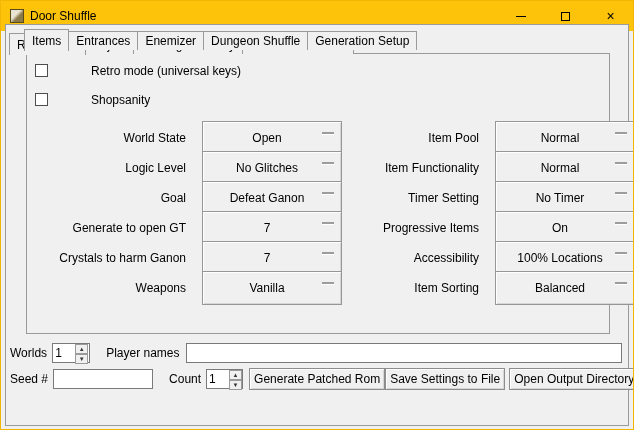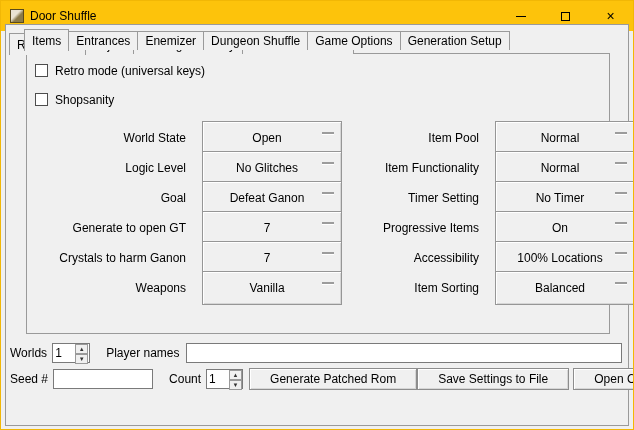--- a/index.html
+++ b/index.html
@@ -29,21 +29,21 @@
   }
   .tab + .tab { margin-left:-1px; }
   .tab.selected { height:22px; margin-bottom:-1px; padding-top:4px; z-index:4; position:relative; background:#f0f0f0; }
   
   .outer-pane { position:absolute; left:4px; right:4px; top:23px; bottom:3px;
     border:1px solid #9a9a9a; background:#f0f0f0; }
   .sub-tab-strip { padding:4px 0 0 18px; height:25px; }
   .inner-pane { position:absolute; left:20px; width:584px; top:28px; height:281px;
     border:1px solid #9a9a9a; background:#f0f0f0; }
   
-  .check-row { display:flex; align-items:center; height:25px; padding-left:8px; margin-top:4px; }
+  .check-row { display:flex; align-items:center; height:25px; padding-left:8px; margin-top:4px;gap:36px; }
   .checkbox { width:13px; height:13px; background:#fff; border:1px solid #4d4d4d; }
   .check-label { margin-left:7px; }
   
   .options { margin-top:9px; padding-left:3px; }
   .opt-row { display:grid; grid-template-columns:158px 140px 125px 140px; column-gap:14px;
     align-items:center; height:22px; margin-bottom:8px; }
   .opt-label { text-align:right; padding-right:2px; white-space:nowrap; }
   .dropdown { position:relative; height:34px; background:#f0f0f0;
     border:1px solid #969696;
     box-shadow:inset 1px 1px 0 #ffffff, inset -1px -1px 0 #d6d6d6;
@@ -58,21 +58,21 @@
   .fld-label { white-space:nowrap; }
   .text-input { height:20px; background:#fff; border:1px solid #7a7a7a; padding:0 3px;
     font:inherit; outline:none; }
   .player-input { flex:1; margin-left:6px; }
   .seed-input { width:100px; margin-left:5px; }
   .spin { display:flex; width:38px; height:20px; border:1px solid #7a7a7a; background:#fff; margin-left:5px; }
   .spin input { width:22px; border:none; padding:0 2px; font:inherit; outline:none; }
   .spin-arrows { width:13px; display:flex; flex-direction:column; }
   .spin-btn { flex:1; font-size:6px; line-height:8px; text-align:center;
     background:#f0f0f0; border:1px solid #9a9a9a; color:#333; cursor:default; }
-  .btn { height:22px; background:#f0f0f0; border:1px solid #8d8d8d; padding:0 20px;
+  .btn { height:22px; background:#f0f0f0; border:1px solid #8d8d8d; padding:0 4px;
     font:inherit; white-space:nowrap;
     box-shadow:inset 1px 1px 0 #ffffff, inset -1px -1px 0 #d6d6d6; cursor:default; }
   .gen-btn { margin-left:6px; }
   .spacer { flex:1; }
   .save-btn { margin-right:4px; }
   .ml8 { margin-left:16px; }
 </style>
 </head>
 <body>
 
@@ -100,21 +100,20 @@
     <div class="tab">Custom Item Pool</div>
   </div>
 
   <div class="outer-pane">
 
     <div class="tab-strip sub-tab-strip">
       <div class="tab selected">Items</div>
       <div class="tab">Entrances</div>
       <div class="tab">Enemizer</div>
       <div class="tab">Dungeon Shuffle</div>
-      <div class="tab">Game Options</div>
       <div class="tab">Generation Setup</div>
     </div>
 
     <div class="inner-pane">
 
       <div class="check-row">
         <span class="checkbox"></span>
         <span class="check-label">Retro mode (universal keys)</span>
       </div>
       <div class="check-row">

